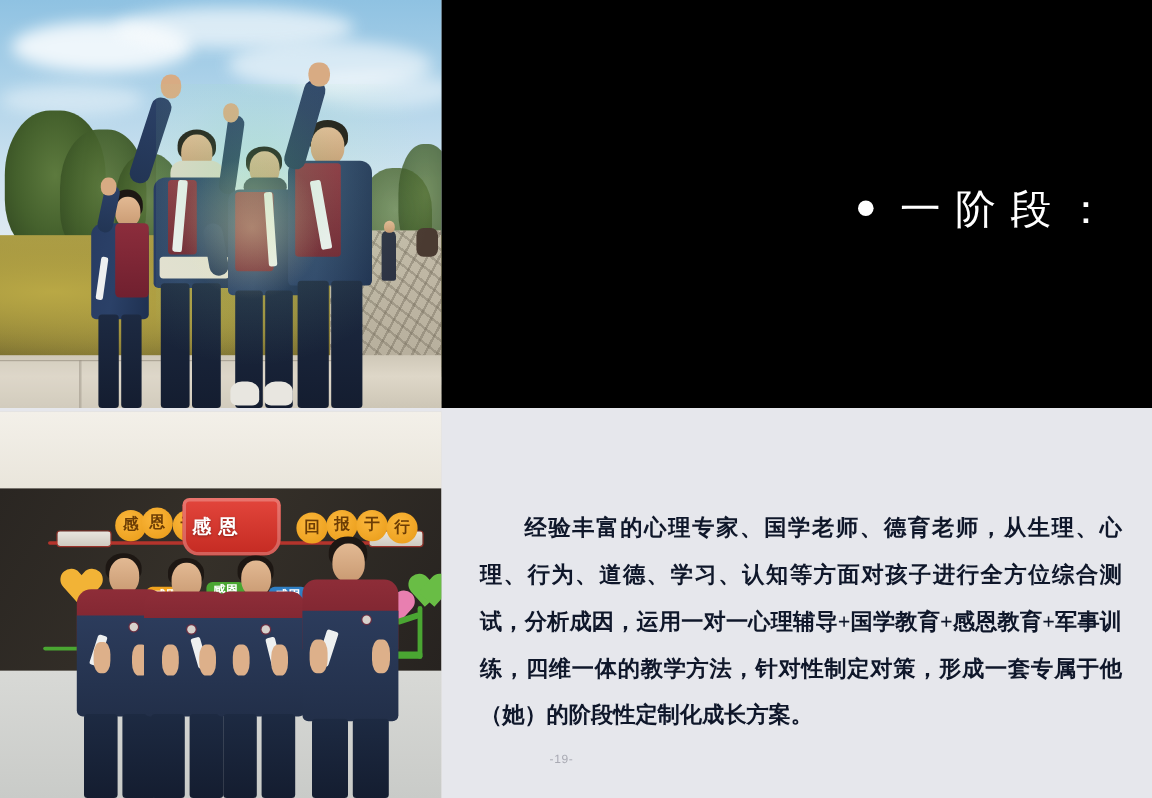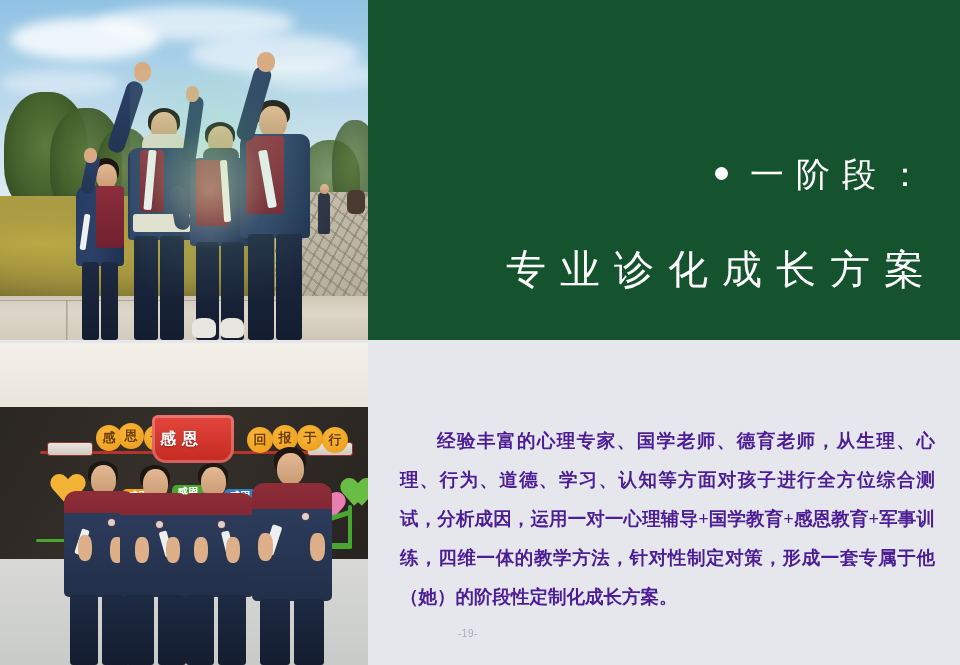--- a/index.html
+++ b/index.html
@@ -239,21 +239,21 @@
   .logo-dot {
     position:absolute; width:7px; height:7px; border-radius:50%;
     background:#d7d2cc; box-shadow: 0 0 0 1px rgba(150,40,50,.6);
   }
 
   
   .red-banner {
     position: absolute;
     left: 368px; top: 0;
     width: 592px; height: 340px;
-    background: #14532d;
+    background: #000000;
   }
   .title-1 {
     position: absolute;
     left: 0; top: 152px;
     width: 592px;
     padding-right: 26px;
     box-sizing: border-box;
     text-align: right;
     color: #ffffff;
     font-size: 34px;
@@ -286,21 +286,21 @@
   .body-panel {
     position: absolute;
     left: 368px; top: 340px;
     width: 592px; height: 325px;
     background: #E6E7EC;
   }
   .body-text {
     position: absolute;
     left: 32px; top: 63px;
     width: 535px;
-    color: #4c1d95;
+    color: #0f172a;
     font-size: 18.5px;
     line-height: 39px;
     text-indent: 37px;
     text-align: justify;
     text-justify: inter-character;
     font-family: "Liberation Serif", "DejaVu Serif", serif;
     font-weight: 600;
   }
   .page-no {
     position: absolute;
@@ -491,21 +491,20 @@
         <div class="legs" style="left:260px; top:256px; width:30px; height:66px;"></div>
         <div class="legs" style="left:294px; top:256px; width:30px; height:66px;"></div>
       </div>
     </div>
   </div>
 
   <div class="red-banner">
     <div class="title-1">
       <span class="bullet"></span><span>一阶段：</span>
     </div>
-    <div class="title-2">专业诊化成长方案</div>
   </div>
 
   <div class="body-panel">
     <p class="body-text">经验丰富的心理专家、国学老师、德育老师，从生理、心理、行为、道德、学习、认知等方面对孩子进行全方位综合测试，分析成因，运用一对一心理辅导+国学教育+感恩教育+军事训练，四维一体的教学方法，针对性制定对策，形成一套专属于他（她）的阶段性定制化成长方案。</p>
     <div class="page-no">-19-</div>
   </div>
 
 </div>
 
 </body></html>

